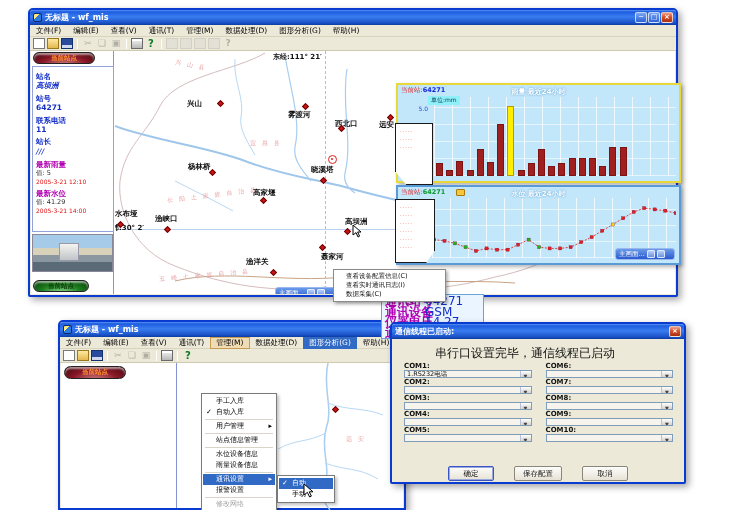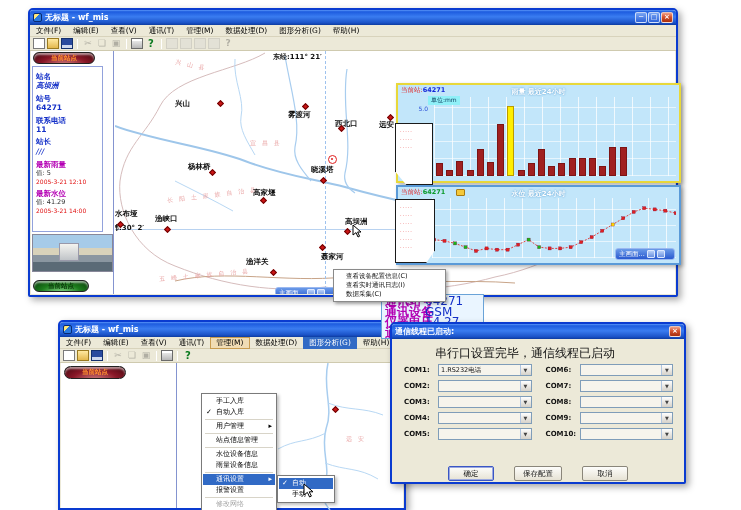--- a/index.html
+++ b/index.html
@@ -46,21 +46,21 @@
   
   .win1{left:28px;top:8px;width:650px;height:289px;}
   .w1client{position:absolute;left:1px;right:1px;top:41px;bottom:1px;background:#fff;}
   .sidebar{position:absolute;left:0;top:0;width:83px;bottom:0;background:#fff;border-right:1px solid #8494d0;}
   .gel{position:absolute;border-radius:7px;font-size:6.5px;font-weight:bold;
        display:flex;align-items:center;justify-content:center;white-space:nowrap;border:1px solid #222;}
   .gel.red{background:radial-gradient(ellipse at 50% 130%,#d88a8a,#8a1828 55%,#40060e);color:#ff9030;
            box-shadow:inset 0 2px 2px rgba(255,255,255,.55);}
   .gel.green{background:radial-gradient(ellipse at 50% 130%,#9ae89a,#1c7c1c 55%,#063806);color:#0a3a0a;
            box-shadow:inset 0 2px 2px rgba(255,255,255,.55);}
-  .infopanel{position:absolute;left:1px;top:15px;width:71px;height:166px;border:1px solid #92a2dc;
+  .infopanel{position:absolute;left:1px;top:15px;width:82px;height:166px;border:1px solid #92a2dc;
              padding:2px 3px;font-size:7.5px;line-height:1.25;}
   .inf-label{color:#1430c8;font-weight:bold;margin-top:3px;}
   .inf-value{color:#1430c8;font-weight:bold;}
   .inf-value.it{font-style:italic;font-family:"DejaVu Serif","Liberation Serif",serif;}
   .late-label{color:#b400b4;font-weight:bold;margin-top:4px;}
   .late-value{color:#303030;font-size:6.5px;}
   .late-time{color:#e01010;font-size:6px;}
   .photo{position:absolute;left:1px;top:183px;width:81px;height:38px;
          background:linear-gradient(180deg,#a6cbe8 0 35%,#d8d2ba 35% 55%,#8a96a0 55% 75%,#5a6a76 75% 100%);
          border:1px solid #889;}
@@ -136,21 +136,21 @@
   .di.sep::after{content:"";position:absolute;left:2px;right:2px;top:1px;border-top:1px solid #d8d4c8;}
   .submenu2{position:absolute;left:216px;top:112px;width:58px;background:#fff;border:1px solid #7a7a7a;
             box-shadow:2px 2px 3px rgba(0,0,0,.25);padding:2px 1px;z-index:21;}
 
   
   .dlg{left:390px;top:322px;width:296px;height:162px;z-index:40;}
   .dlgbody{position:absolute;left:1px;right:1px;top:16px;bottom:1px;background:#ece9d8;}
   .dmsg{position:absolute;left:42px;top:5px;font-size:12px;color:#111;}
   .dgrid{position:absolute;left:11px;right:10px;top:22px;display:grid;
          grid-template-rows:repeat(5,16px);grid-auto-flow:column;grid-template-columns:1fr 1fr;column-gap:14px;}
-  .drow{display:flex;align-items:center;}
+  .drow{display:flex;flex-direction:column;}
   .dlabel{width:34px;font-size:7px;font-weight:bold;color:#111;}
   .combo{flex:1;height:12px;background:#f6f4ec;border:1px solid #7f9db9;display:flex;align-items:center;
          font-size:6.5px;color:#111;overflow:hidden;}
   .combo .cval{padding-left:2px;white-space:nowrap;overflow:hidden;flex:1;}
   .combo .cbtn{width:11px;height:100%;border-left:1px solid #b0c4de;flex:0 0 auto;
          background:linear-gradient(#fefefe,#d6d2ca);font-size:5px;color:#444;text-align:center;line-height:11px;}
   .dbtns{position:absolute;left:0;right:0;top:126px;display:flex;justify-content:center;gap:20px;}
   .btn{height:15px;min-width:46px;padding:0 8px;background:linear-gradient(#fdfdfb,#e6e2d4);
        border:1px solid #8a867a;border-radius:2px;font-size:7.5px;line-height:13px;text-align:center;color:#111;}
   .btn.default{border:1px solid #3a56c4;box-shadow:0 0 0 1px #9aa8e0 inset;}
@@ -258,21 +258,21 @@
 
       <div>
 
       <div class="faint" style="left: 60px; top: 10px; transform: rotate(12deg);">兴 山 县</div>
           <div class="faint" style="left: 135px; top: 88px;">宜 昌 县</div>
           <div class="faint" style="left: 52px; top: 140px; transform: rotate(-7deg);">长 阳 土 家 族 自 治 县</div>
           <div class="faint" style="left: 44px; top: 220px; transform: rotate(-5deg);">五 峰 土 家 族 自 治 县</div>
         </div>
       <div>
 
-      <div class="stn" style="left: 60px; top: 48px;">兴山</div>
+      <div class="stn" style="left: 72px; top: 48px;">兴山</div>
           <div class="stn" style="left: 173px; top: 59px;">雾渡河</div>
           <div class="stn" style="left: 220px; top: 68px;">西北口</div>
           <div class="stn" style="left: 248px; top: 69px; margin-left: 16px;">远安</div>
           <div class="stn" style="left: 73px; top: 111px;">杨林桥</div>
           <div class="stn" style="left: 196px; top: 114px;">晓溪塔</div>
           <div class="stn" style="left: 138px; top: 137px;">高家堰</div>
           <div class="stn" style="left: 0px; top: 158px;">水布垭</div>
           <div class="stn" style="left: 40px; top: 163px;">渔峡口</div>
           <div class="stn" style="left: 230px; top: 166px;">高坝洲</div>
           <div class="stn" style="left: 131px; top: 206px;">渔洋关</div>

